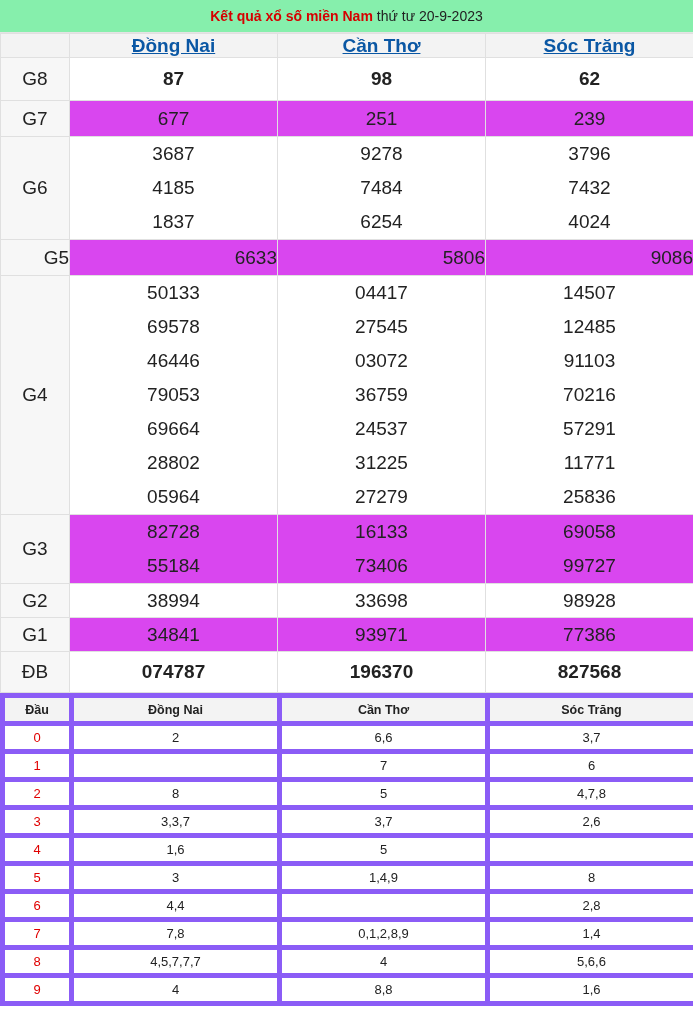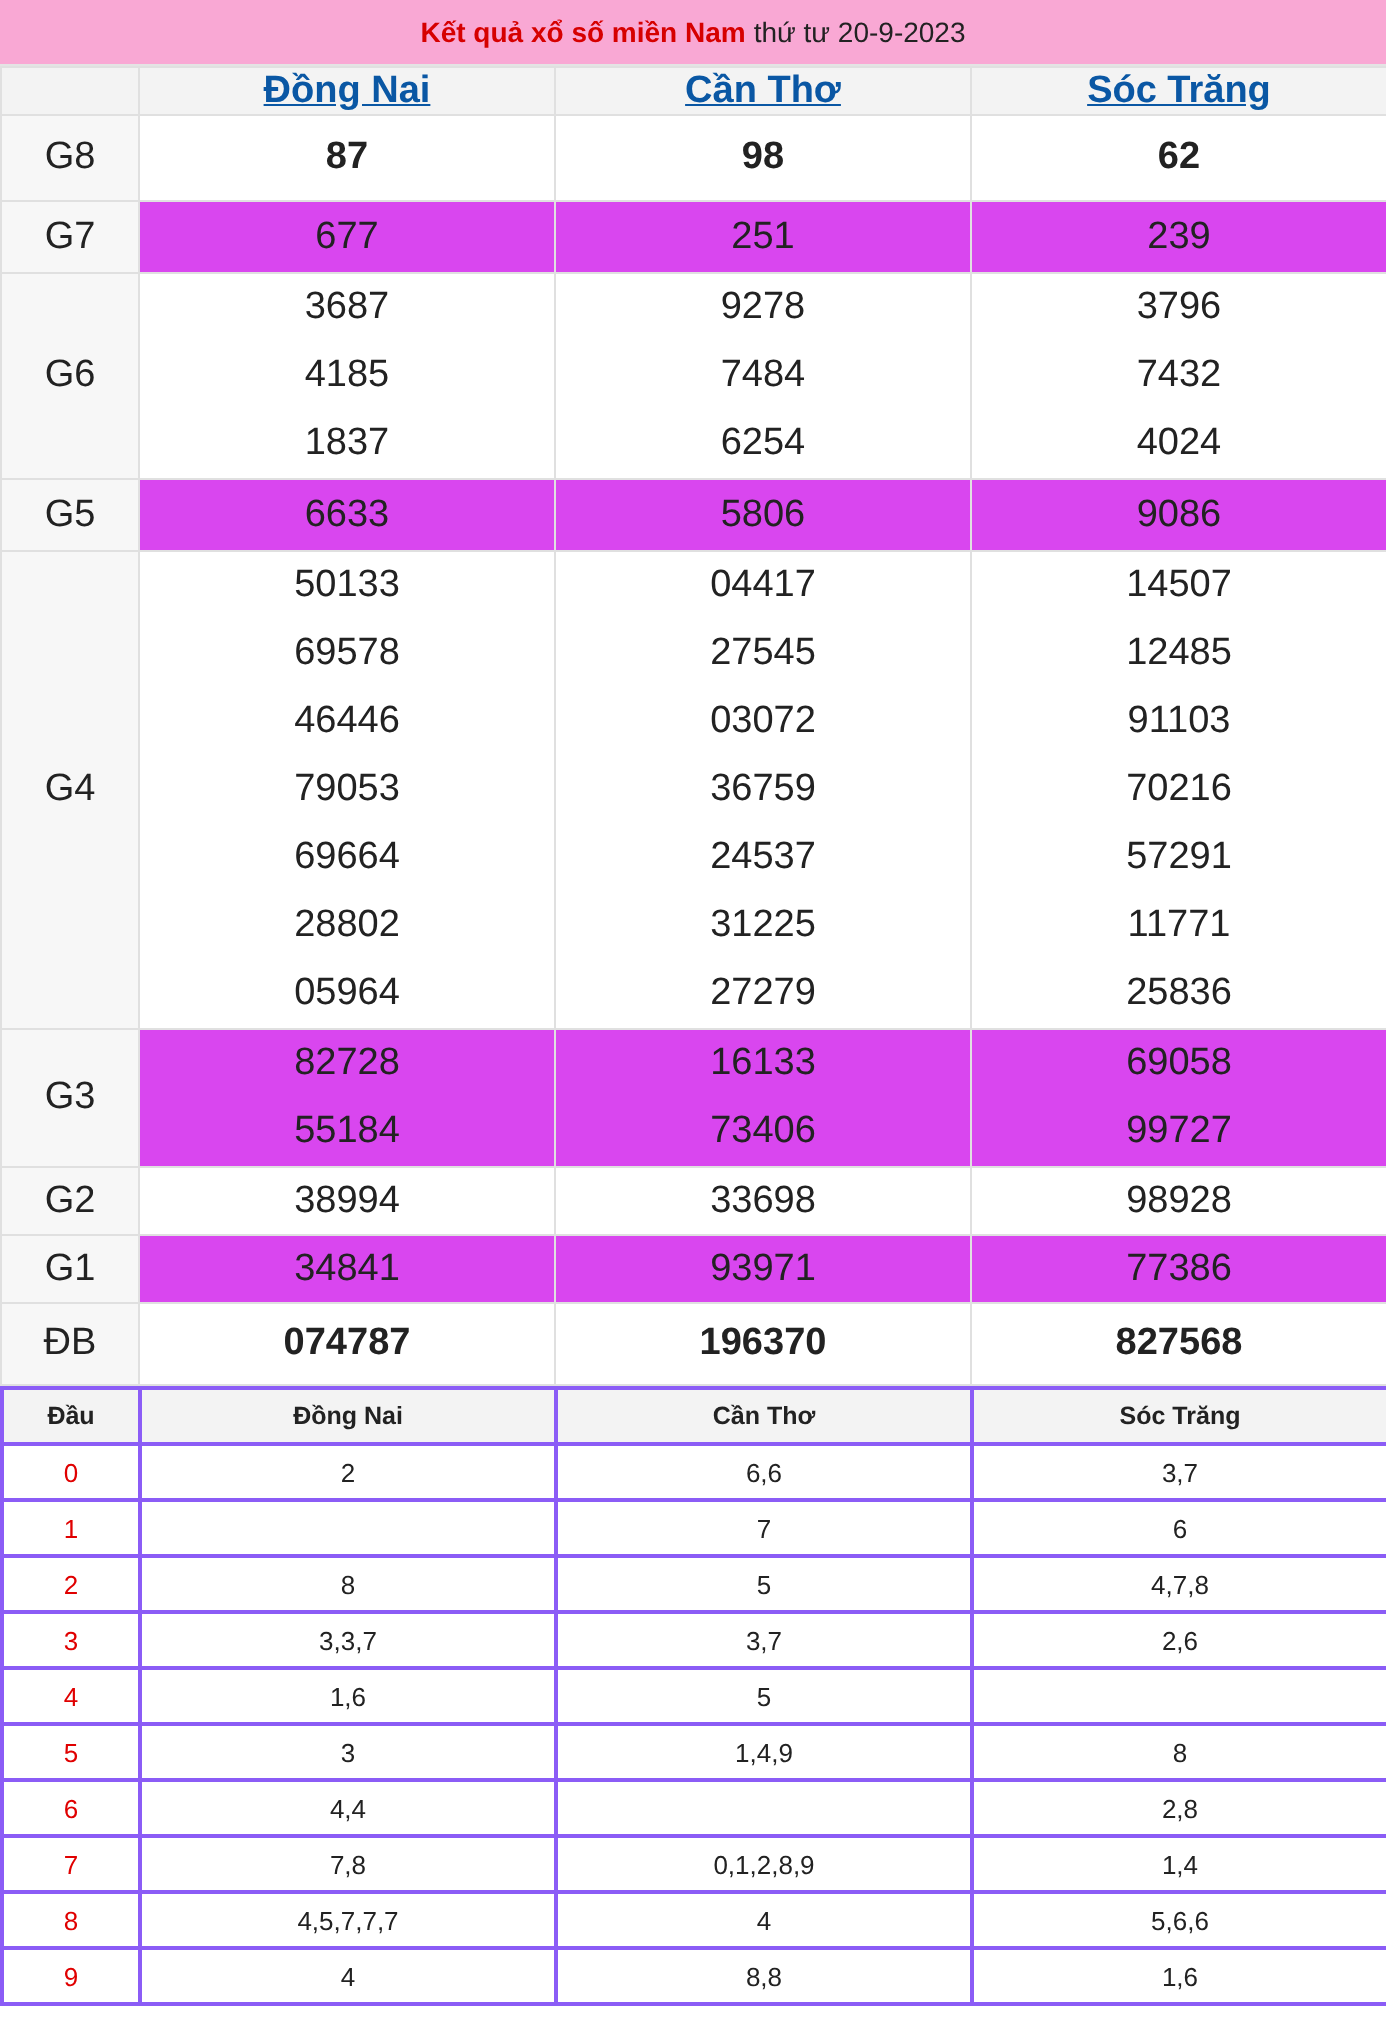--- a/index.html
+++ b/index.html
@@ -11,21 +11,21 @@
   .page {
     width: 693px;
     height: 1019px;
     position: relative;
     overflow: hidden;
     background: #ffffff;
   }
   
   .header {
     height: 33px;
-    background: #f9a8d4;
+    background: #86efac;
     display: flex;
     align-items: center;
     justify-content: center;
     font-size: 14px;
     color: #222;
     border-bottom: 1px solid #e4e4e4;
   }
   .header .title-link {
     color: #d60000;
     font-weight: bold;
@@ -66,21 +66,21 @@
   }
   .prize-label {
     background: #f7f7f7;
     font-size: 13px;
     color: #333;
   }
   .g8 { color: #e00000; font-weight: bold; font-size: 26px; }
   .db { color: #e00000; font-weight: bold; font-size: 25px; }
   tr.row-g8 td { height: 43px; text-align: center; }
   tr.row-g7 td { height: 36px; }
-  tr.row-g5 td { height: 36px; }
+  tr.row-g5 td { height: 36px; text-align: right; }
   tr.row-g2 td { height: 34px; }
   tr.row-g1 td { height: 34px; }
   tr.row-db td { height: 41px; }
   .multi div { height: 34px; line-height: 34px; }
   .alt { background: #d946ef; }
 
   
   .optbar {
     height: 28px;
     background: #f7941e;
@@ -109,21 +109,21 @@
   table.tail {
     width: 693px;
     border-collapse: collapse;
     table-layout: fixed;
   }
   table.tail col.t0 { width: 69px; }
   table.tail col.t1 { width: 208px; }
   table.tail col.t2 { width: 208px; }
   table.tail col.t3 { width: 208px; }
   table.tail th, table.tail td {
-    border: 2px solid #8b5cf6;
+    border: 5px solid #8b5cf6;
     text-align: center;
     height: 28px;
     font-size: 13px;
     color: #222;
     padding: 0;
   }
   table.tail th {
     background: #f3f3f3;
     font-weight: bold;
     font-size: 12.5px;

